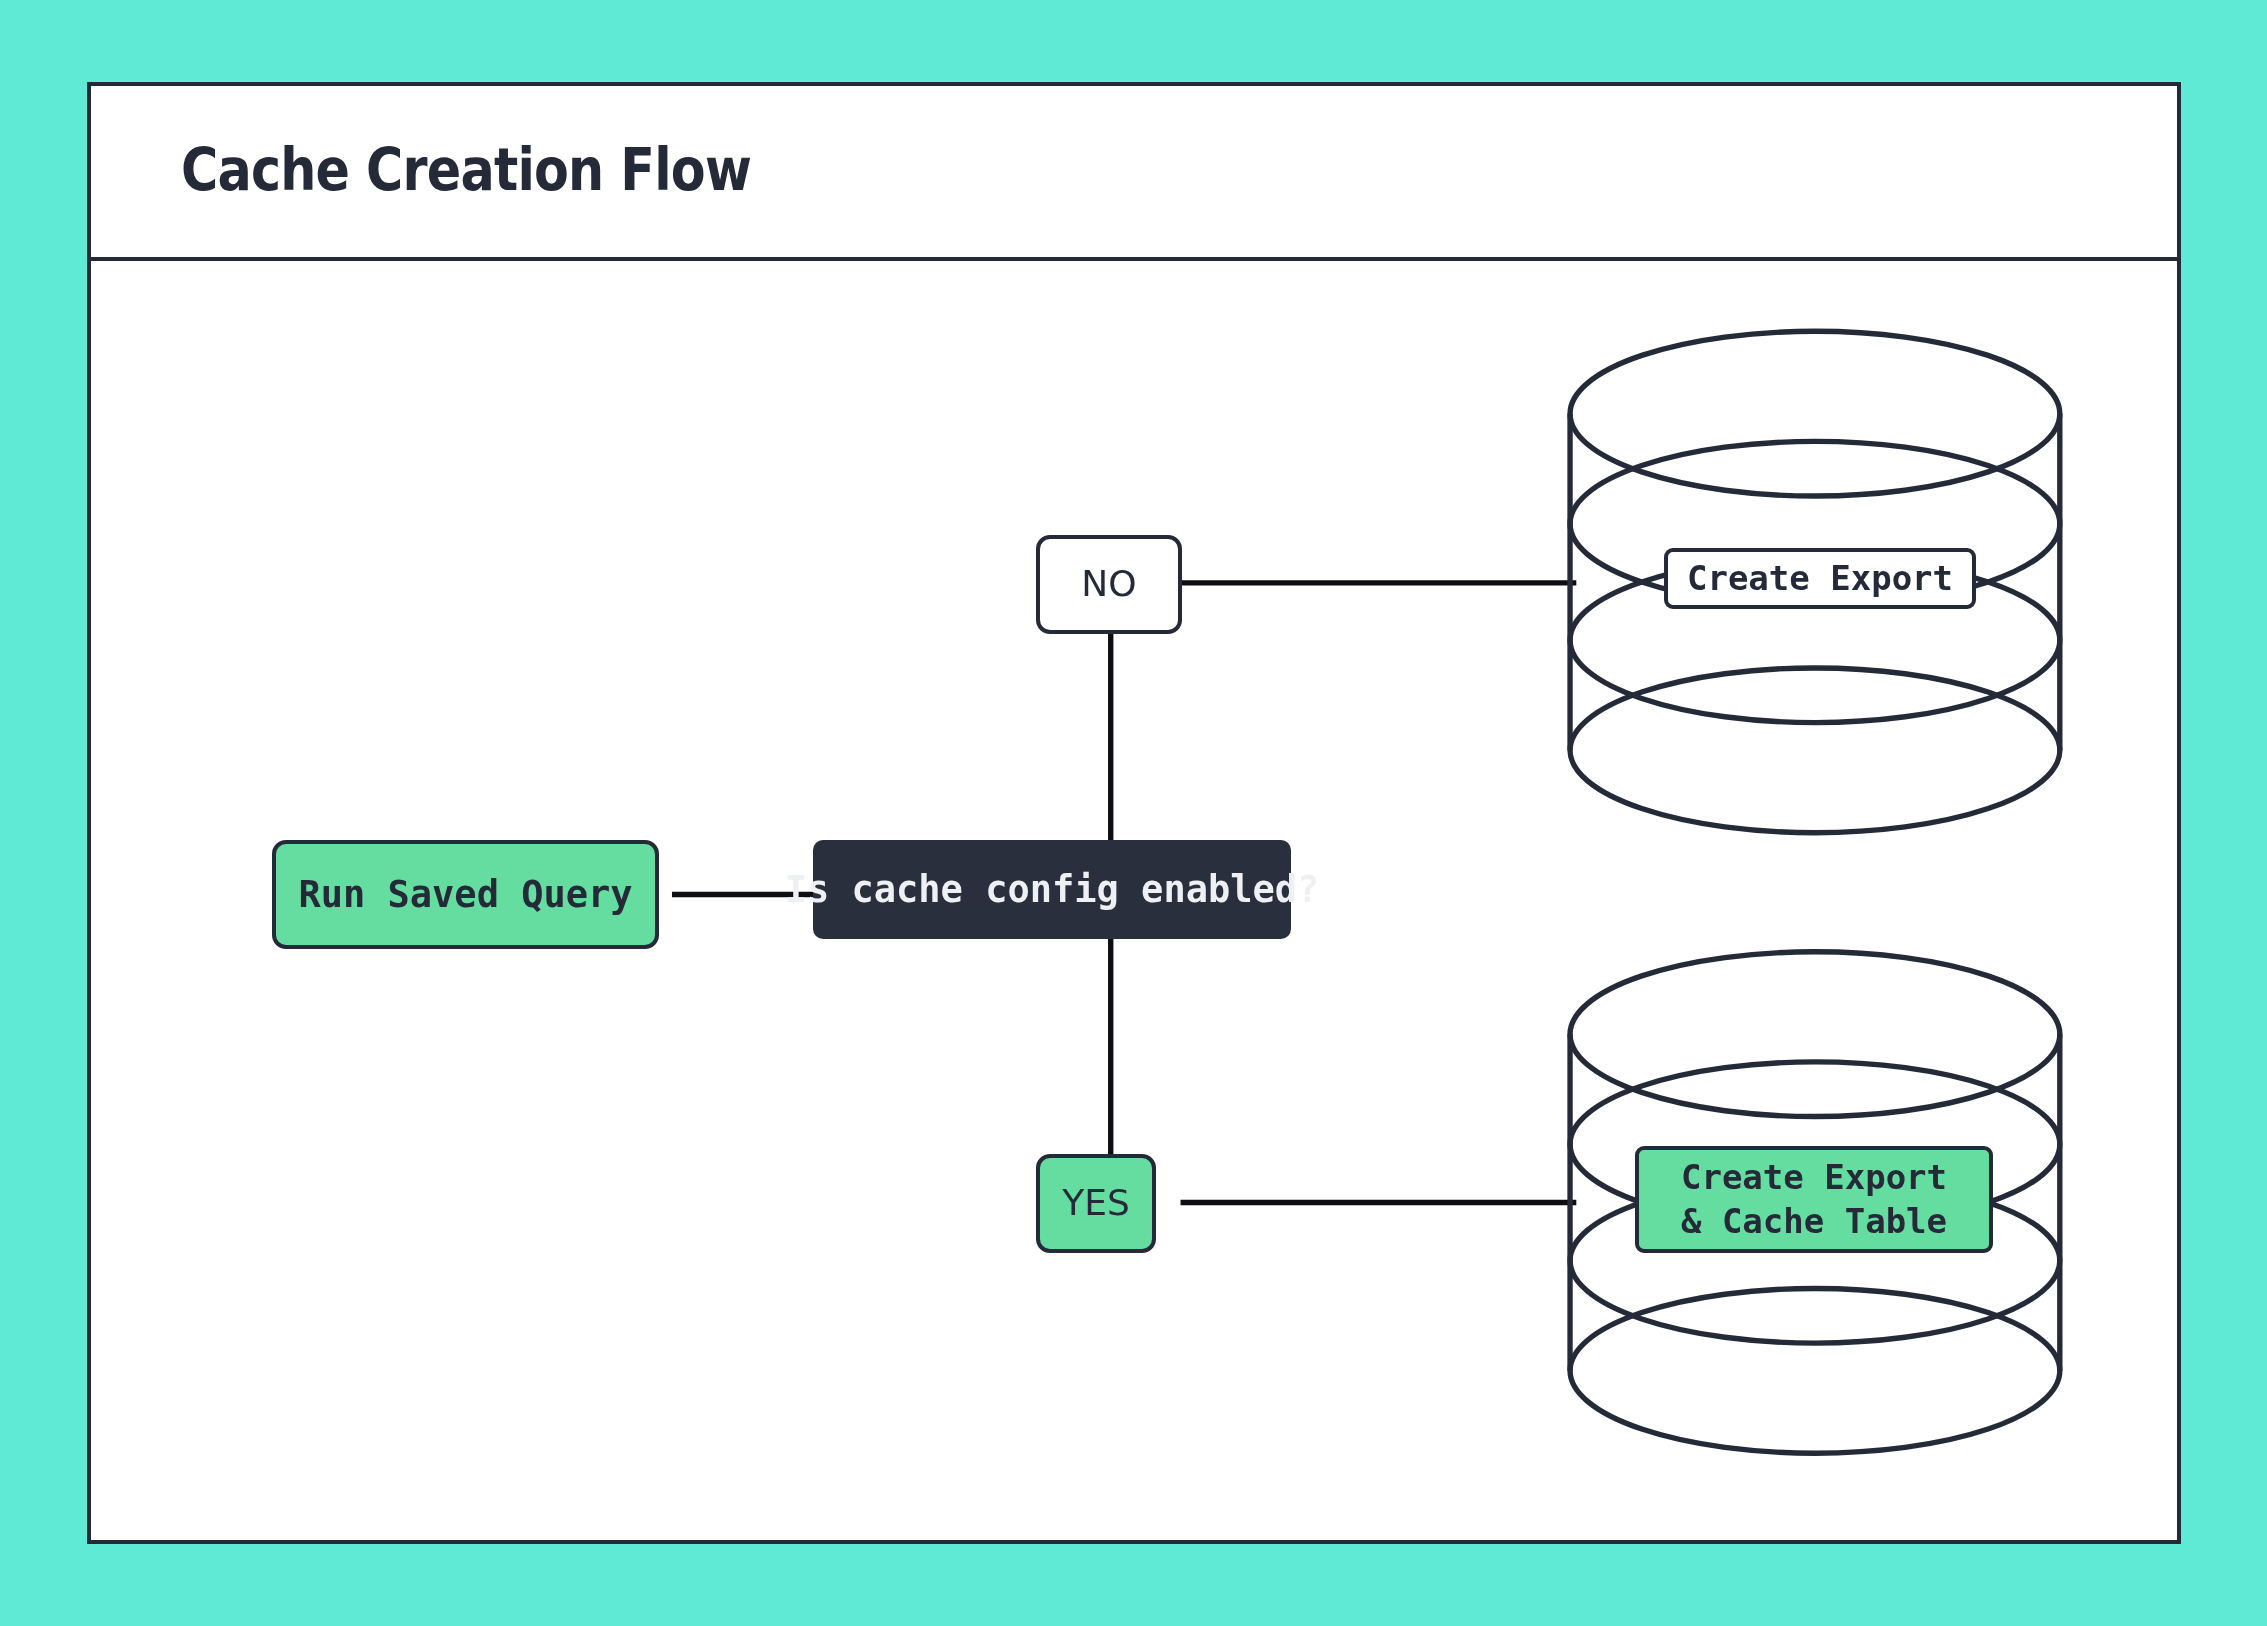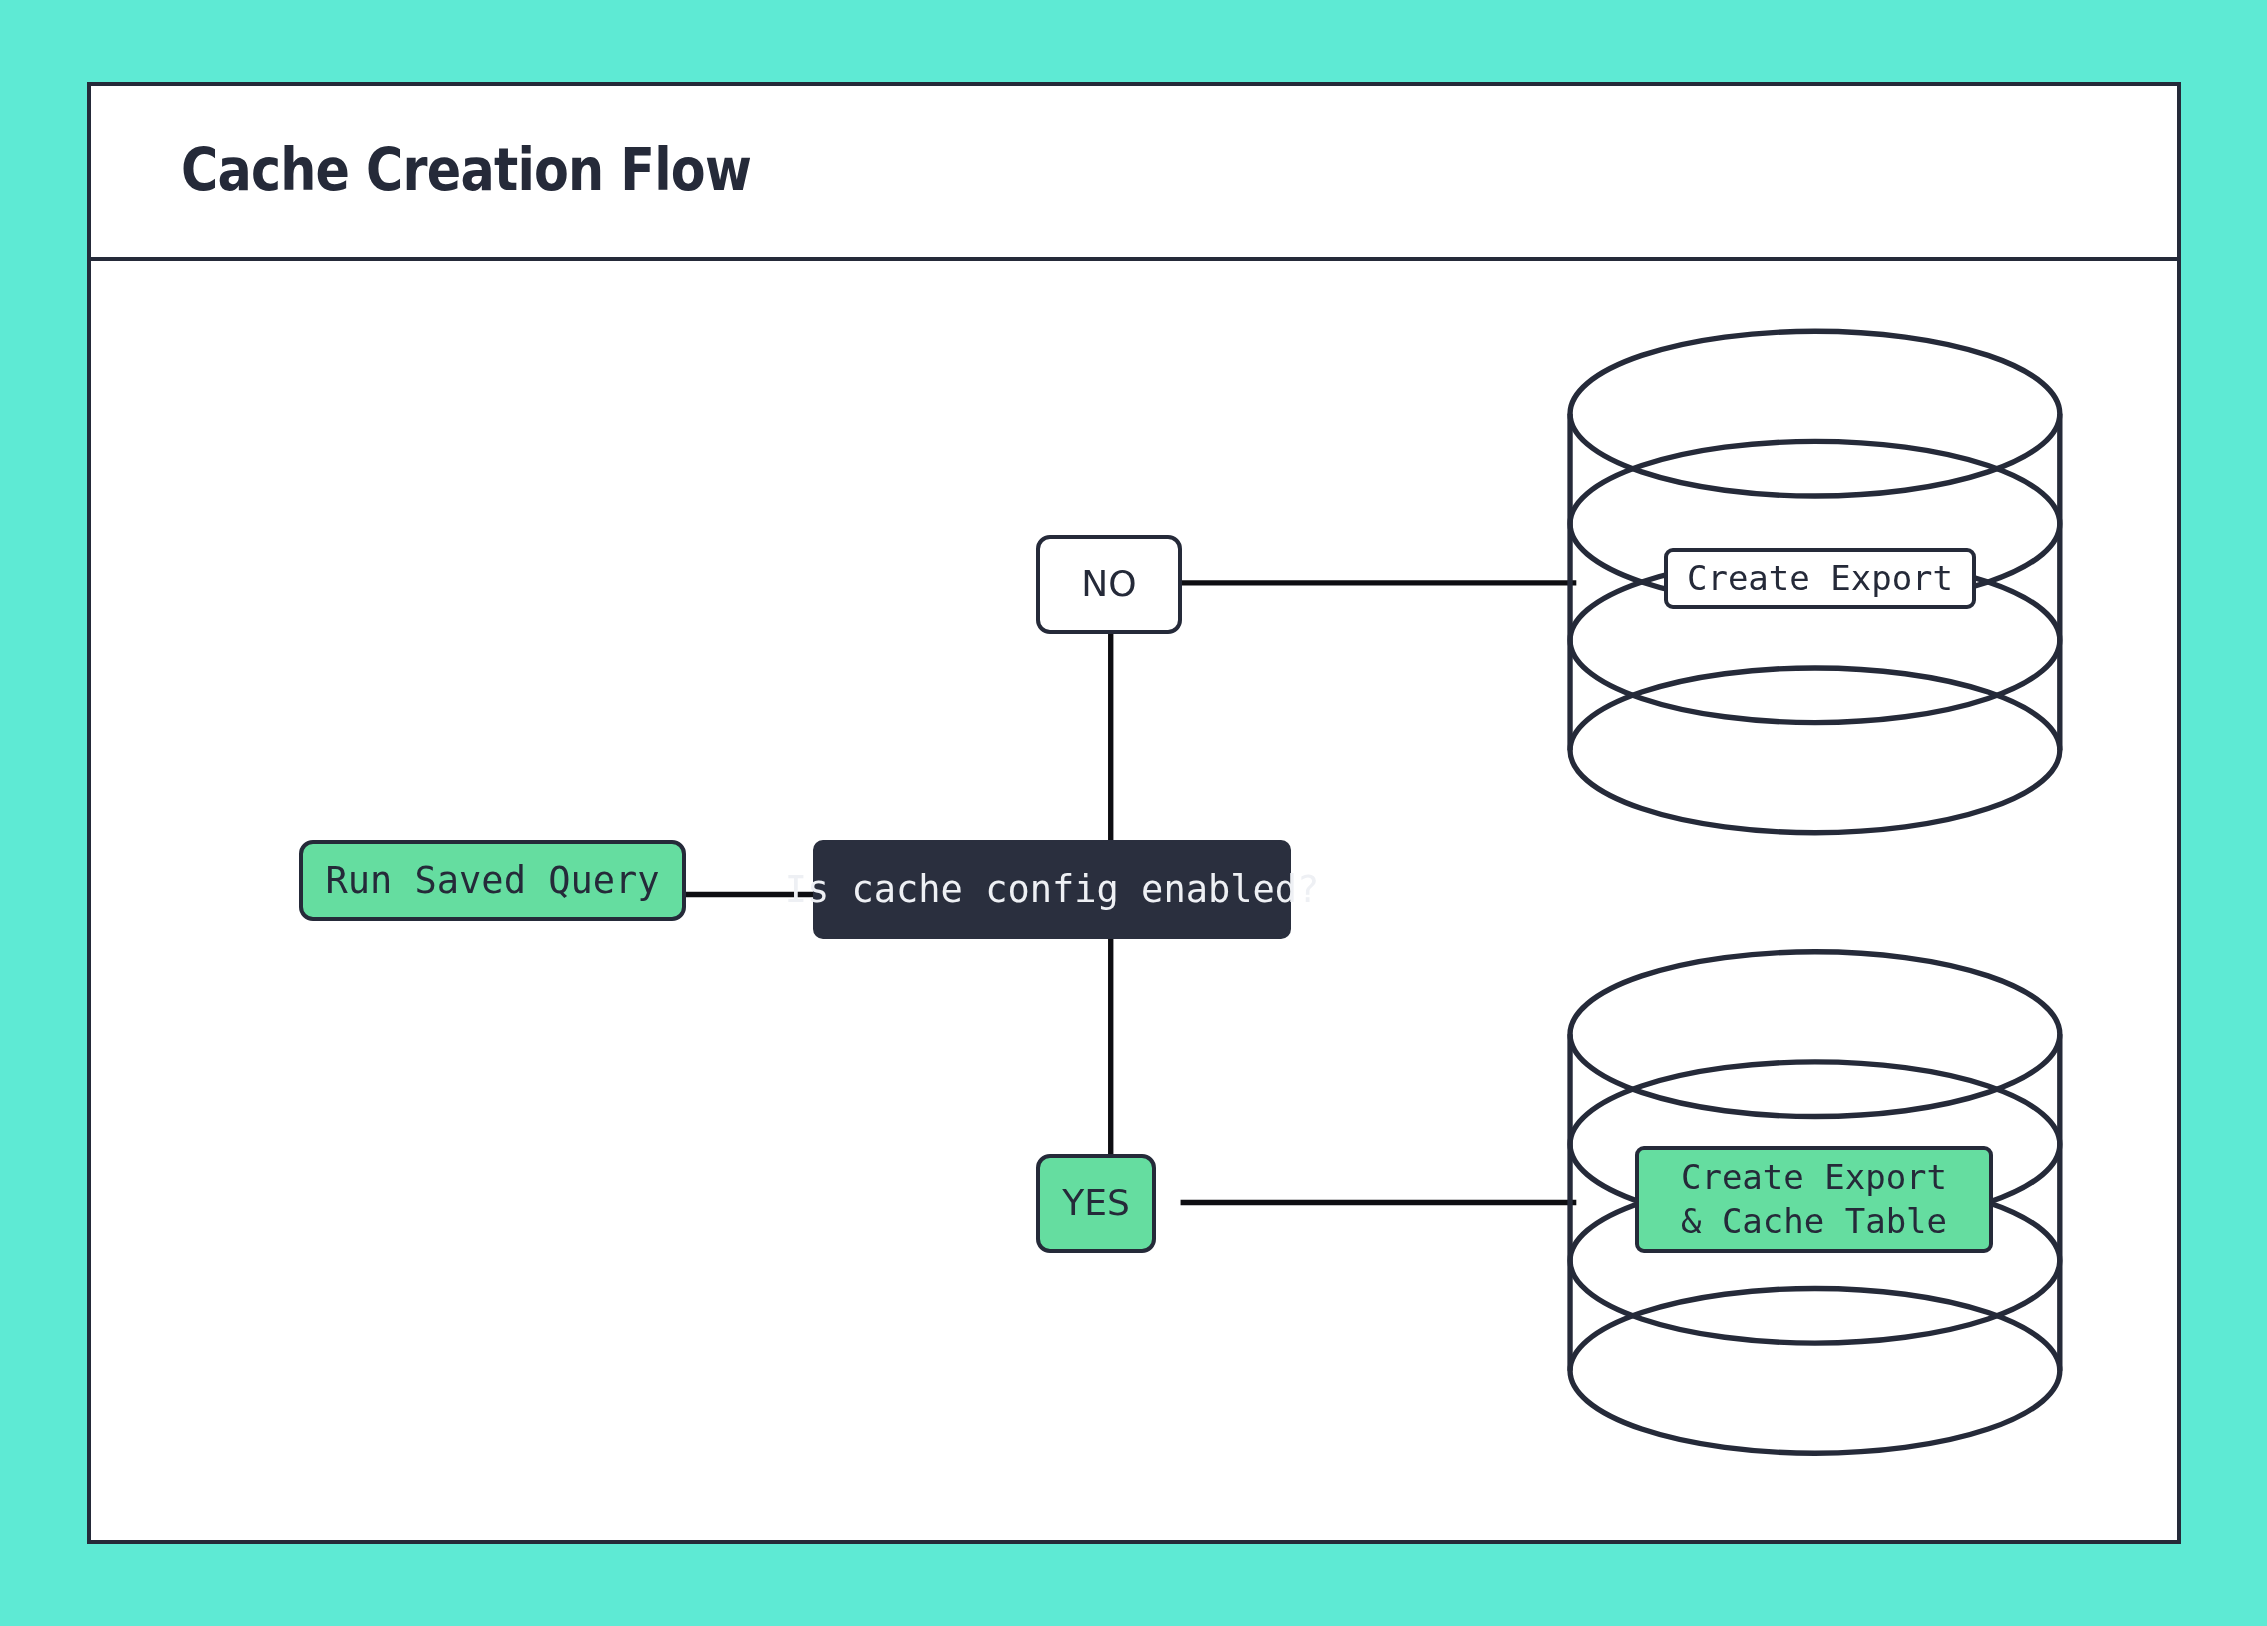--- a/index.html
+++ b/index.html
@@ -75,31 +75,32 @@
     align-items: center;
     justify-content: center;
     text-align: center;
     line-height: 1.28;
     white-space: pre;
   }
   .node.mono {
     font-family: "DejaVu Sans Mono", monospace;
     font-size: 37px;
     letter-spacing: 0px;
+    font-weight: bold;
   }
   .node.sans {
     font-family: "DejaVu Sans", sans-serif;
     font-size: 36px;
   }
   .fill-green { background: #65dda0; color: #252a39; }
   .fill-dark  { background: #2a2f3e; color: #eef0f4; border-color: #2a2f3e; }
   .fill-white { background: #ffffff; color: #252a39; }
 
   #node-run-saved-query {
-    left: 299px; top: 840px; width: 387px; height: 81px;
+    left: 272px; top: 840px; width: 387px; height: 109px;
   }
   #node-decision {
     left: 813px; top: 840px; width: 478px; height: 99px;
     border-radius: 10px;
   }
   #node-no {
     left: 1036px; top: 535px; width: 146px; height: 99px;
   }
   #node-yes {
     left: 1036px; top: 1154px; width: 120px; height: 99px;

